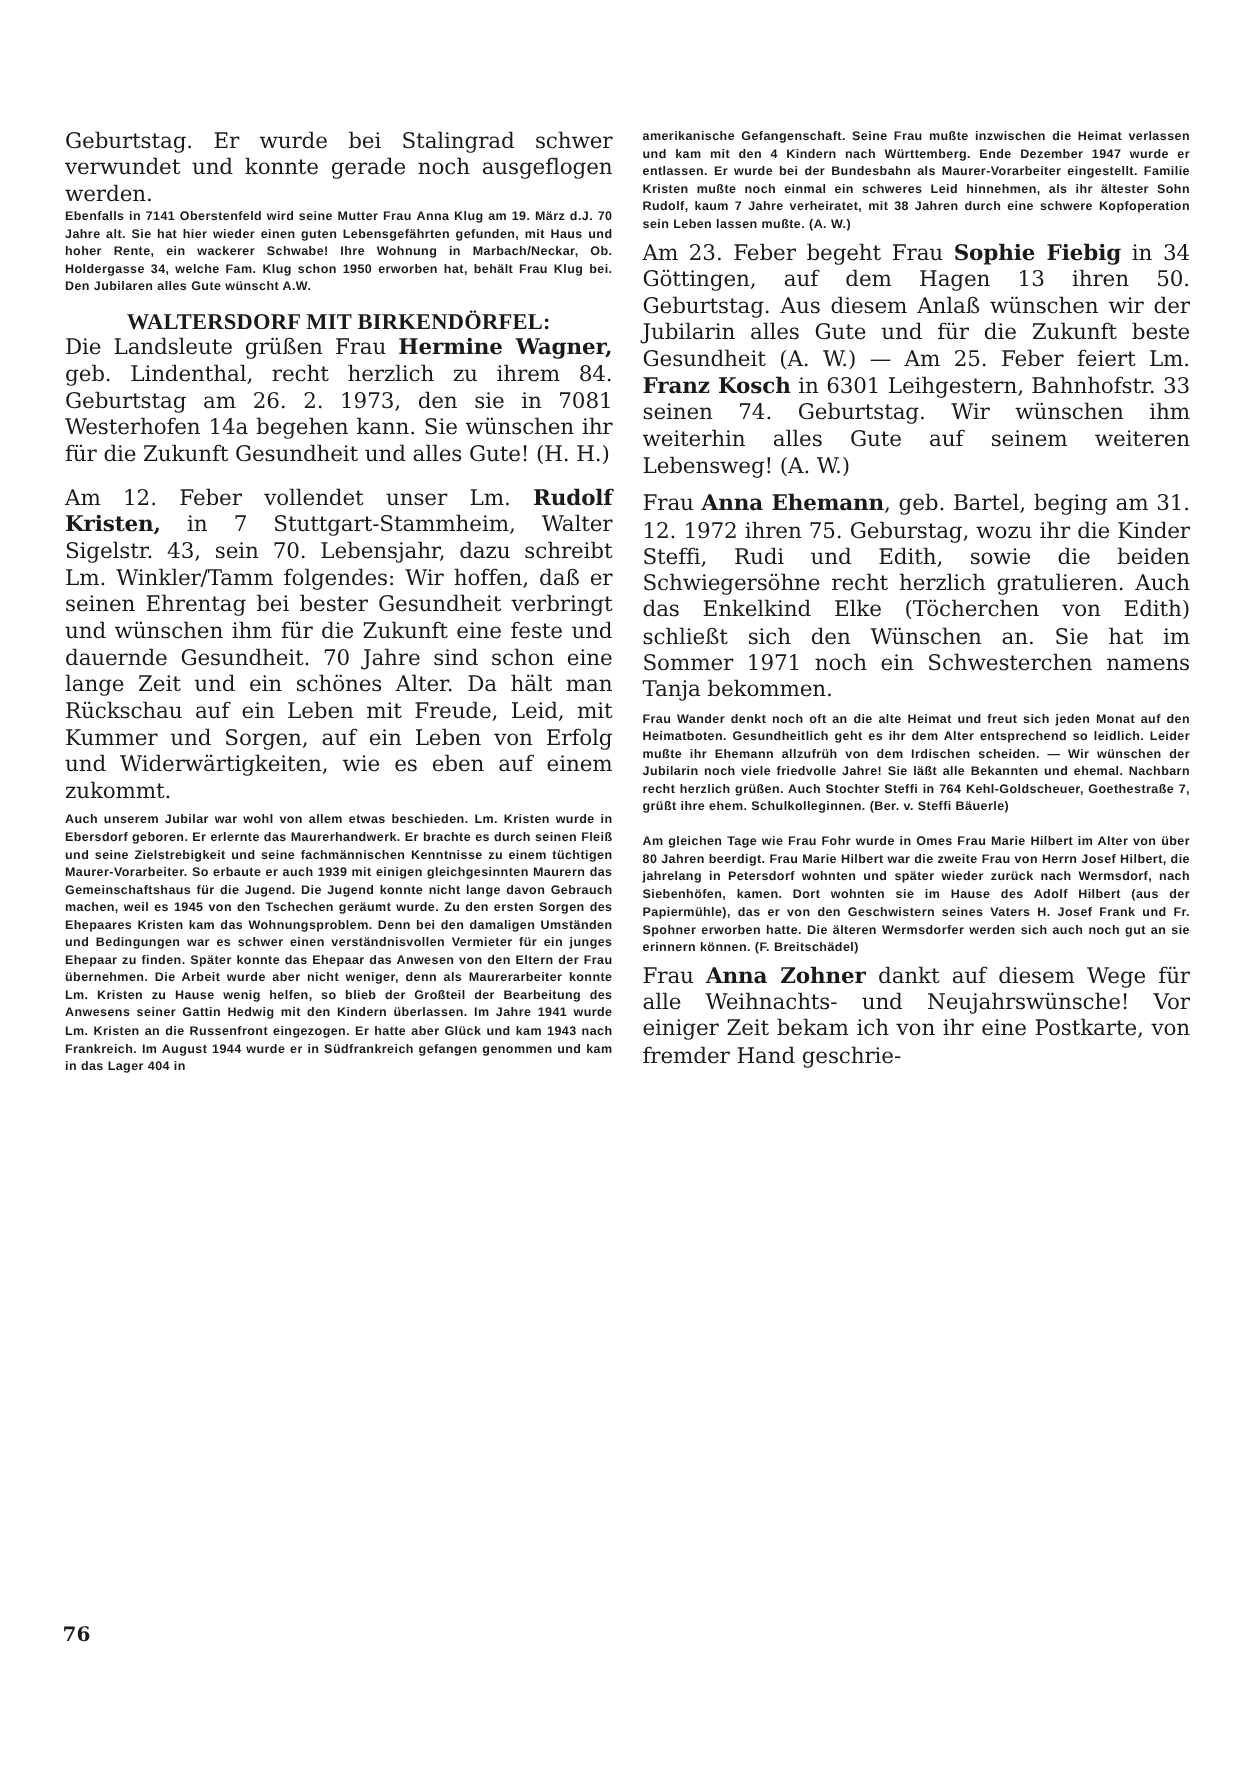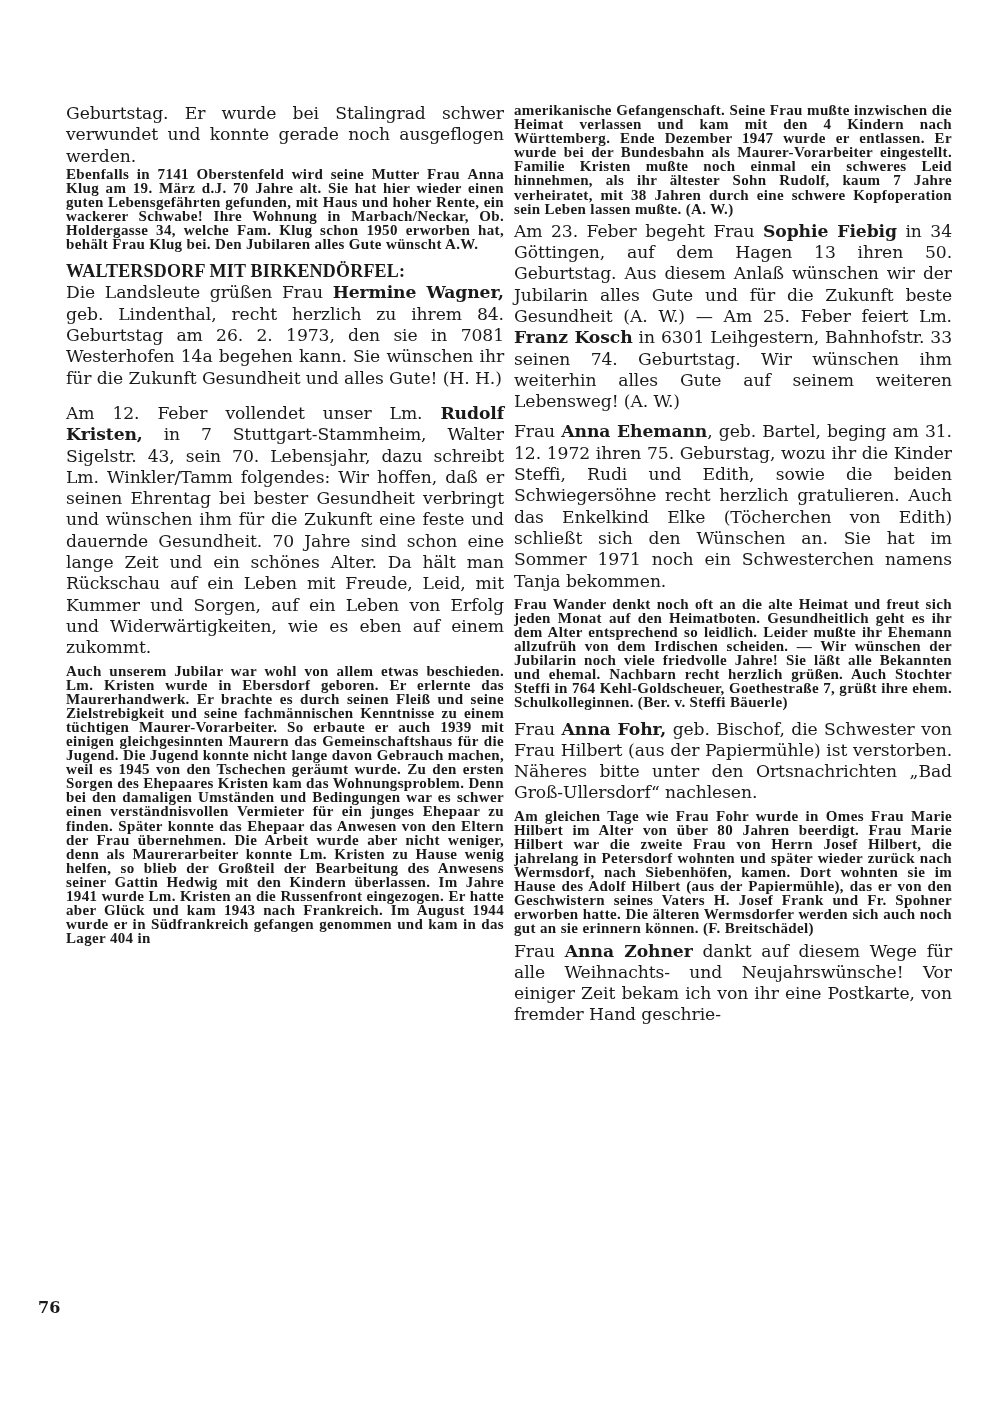--- a/index.html
+++ b/index.html
@@ -1,26 +1,26 @@
 <!DOCTYPE html>
 <html><head>
 <meta charset="utf-8">
 <style>
   html, body { margin: 0; padding: 0; background: #ffffff; }
   body { width: 1000px; height: 1413px; position: relative; overflow: hidden; color: #1a1a1a; }
   .col { position: absolute; top: 103px; width: 438px; }
-  .col.left { left: 66px; }
+  .col.left { left: 52px; }
   .col.right { left: 514px; width: 438px; }
   .p-lg { font-family: "DejaVu Serif", "Liberation Serif", serif; font-size: 17.2px; line-height: 21.3px; text-align: justify; margin: 0; letter-spacing: -0.1px; }
-  .p-sm { font-family: Liberation Serif, serif; font-weight: 600; font-size: 15px; line-height: 14.1px; text-align: justify; margin: 0; letter-spacing: 0.35px; }
+  .p-sm { font-family: Liberation Sans, sans-serif; font-weight: 600; font-size: 10px; line-height: 14.1px; text-align: justify; margin: 0; letter-spacing: 0.35px; }
   .p-sm b, .p-lg b { font-weight: 700; }
-  h3 { font-family: "Liberation Serif", "DejaVu Serif", serif; font-weight: 700; font-size: 18px; margin: 0; line-height: 22px; letter-spacing: 0.2px; }
+  h3 { font-family: "Liberation Serif", "DejaVu Serif", serif; font-weight: 700; font-size: 18px; margin: 0; line-height: 22px; letter-spacing: 0.2px; text-align: center; }
   .gap-sm { height: 5px; }
   .gap-md { height: 9px; }
-  .page-number { position: absolute; left: 38px; top: 1298px; font-family: "DejaVu Serif", serif; font-size: 16px; font-weight: 600; }
+  .page-number { position: absolute; left: 50px; top: 1298px; font-family: "DejaVu Serif", serif; font-size: 16px; font-weight: 600; }
 </style>
 </head>
 <body>
 
 <div class="col left">
   <p class="p-lg">Geburtstag. Er wurde bei Stalingrad schwer verwundet und konnte gerade noch ausgeflogen werden.</p>
   <p class="p-sm"><span>Ebenfalls in 7141 Oberstenfeld wird seine Mutter Frau </span><b>Anna Klug</b><span> am 19. März d.J. 70 Jahre alt. Sie hat hier wieder einen guten Lebensgefährten gefunden, mit Haus und hoher Rente, ein wackerer Schwabe! Ihre Wohnung in Marbach/Neckar, Ob. Holdergasse 34, welche Fam. Klug schon 1950 erworben hat, behält Frau Klug bei. Den Jubilaren alles Gute wünscht A.W.</span></p>
   <div class="gap-md"></div>
   <h3>WALTERSDORF MIT BIRKENDÖRFEL:</h3>
   <p class="p-lg"><span>Die Landsleute grüßen Frau </span><b>Hermine Wagner,</b><span> geb. Lindenthal, recht herzlich zu ihrem 84. Geburtstag am 26. 2. 1973, den sie in 7081 Westerhofen 14a begehen kann. Sie wünschen ihr für die Zukunft Gesundheit und alles Gute! (H. H.)</span></p>
@@ -33,20 +33,19 @@
 
 <div class="col right">
   <p class="p-sm">amerikanische Gefangenschaft. Seine Frau mußte inzwischen die Heimat verlassen und kam mit den 4 Kindern nach Württemberg. Ende Dezember 1947 wurde er entlassen. Er wurde bei der Bundesbahn als Maurer-Vorarbeiter eingestellt. Familie Kristen mußte noch einmal ein schweres Leid hinnehmen, als ihr ältester Sohn Rudolf, kaum 7 Jahre verheiratet, mit 38 Jahren durch eine schwere Kopfoperation sein Leben lassen mußte. (A. W.)</p>
   <div class="gap-sm"></div>
   <p class="p-lg"><span>Am 23. Feber begeht Frau </span><b>Sophie Fiebig</b><span> in 34 Göttingen, auf dem Hagen 13 ihren 50. Geburtstag. Aus diesem Anlaß wünschen wir der Jubilarin alles Gute und für die Zukunft beste Gesundheit (A. W.) — Am 25. Feber feiert Lm. </span><b>Franz Kosch</b><span> in 6301 Leihgestern, Bahnhofstr. 33 seinen 74. Geburtstag. Wir wünschen ihm weiterhin alles Gute auf seinem weiteren Lebensweg! (A. W.)</span></p>
   <div class="gap-md"></div>
   <p class="p-lg"><span>Frau </span><b>Anna Ehemann</b><span>, geb. Bartel, beging am 31. 12. 1972 ihren 75. Geburstag, wozu ihr die Kinder Steffi, Rudi und Edith, sowie die beiden Schwiegersöhne recht herzlich gratulieren. Auch das Enkelkind Elke (Töcherchen von Edith) schließt sich den Wünschen an. Sie hat im Sommer 1971 noch ein Schwesterchen namens Tanja bekommen.</span></p>
   <div class="gap-sm"></div>
   <p class="p-sm">Frau Wander denkt noch oft an die alte Heimat und freut sich jeden Monat auf den Heimatboten. Gesundheitlich geht es ihr dem Alter entsprechend so leidlich. Leider mußte ihr Ehemann allzufrüh von dem Irdischen scheiden. — Wir wünschen der Jubilarin noch viele friedvolle Jahre! Sie läßt alle Bekannten und ehemal. Nachbarn recht herzlich grüßen. Auch Stochter Steffi in 764 Kehl-Goldscheuer, Goethestraße 7, grüßt ihre ehem. Schulkolleginnen. (Ber. v. Steffi Bäuerle)</p>
   <div class="gap-md"></div>
-  <p class="p-lg"><span>Frau </span><b>Anna Fohr,</b><span> geb. Bischof, die Schwester von Frau Hilbert (aus der Papiermühle) ist verstorben. Näheres bitte unter den Ortsnachrichten „Bad Groß-Ullersdorf“ nachlesen.</span></p>
   <div class="gap-sm"></div>
   <p class="p-sm"><span>Am gleichen Tage wie Frau Fohr wurde in Omes Frau </span><b>Marie Hilbert</b><span> im Alter von über 80 Jahren beerdigt. Frau Marie Hilbert war die zweite Frau von Herrn Josef Hilbert, die jahrelang in Petersdorf wohnten und später wieder zurück nach Wermsdorf, nach Siebenhöfen, kamen. Dort wohnten sie im Hause des Adolf Hilbert (aus der Papiermühle), das er von den Geschwistern seines Vaters H. Josef Frank und Fr. Spohner erworben hatte. Die älteren Wermsdorfer werden sich auch noch gut an sie erinnern können. (F. Breitschädel)</span></p>
   <div class="gap-sm"></div>
   <p class="p-lg"><span>Frau </span><b>Anna Zohner</b><span> dankt auf diesem Wege für alle Weihnachts- und Neujahrswünsche! Vor einiger Zeit bekam ich von ihr eine Postkarte, von fremder Hand geschrie-</span></p>
 </div>
 
 <div class="page-number">76</div>
 
 </body></html>

